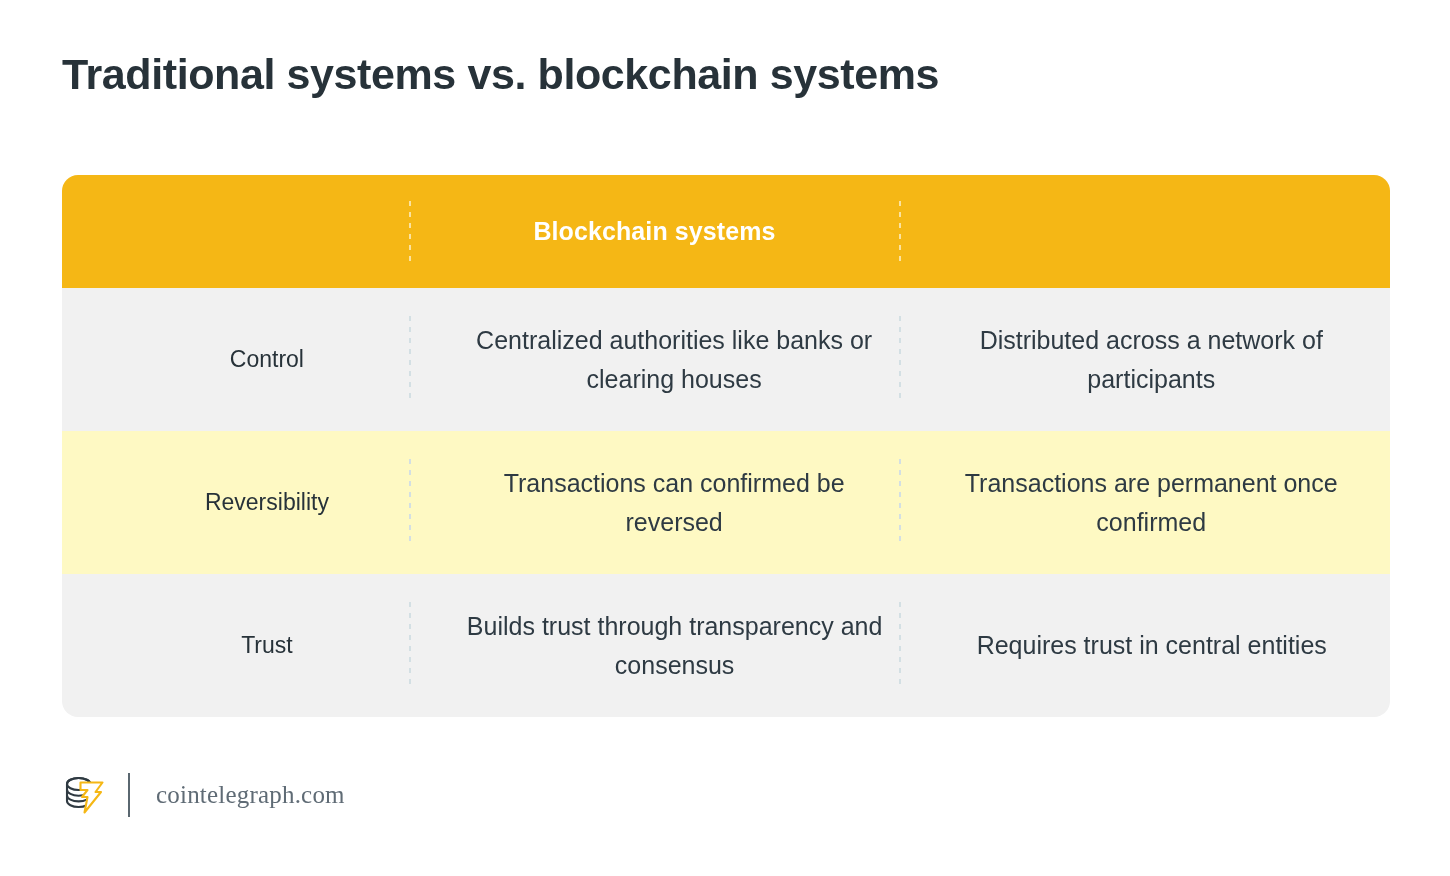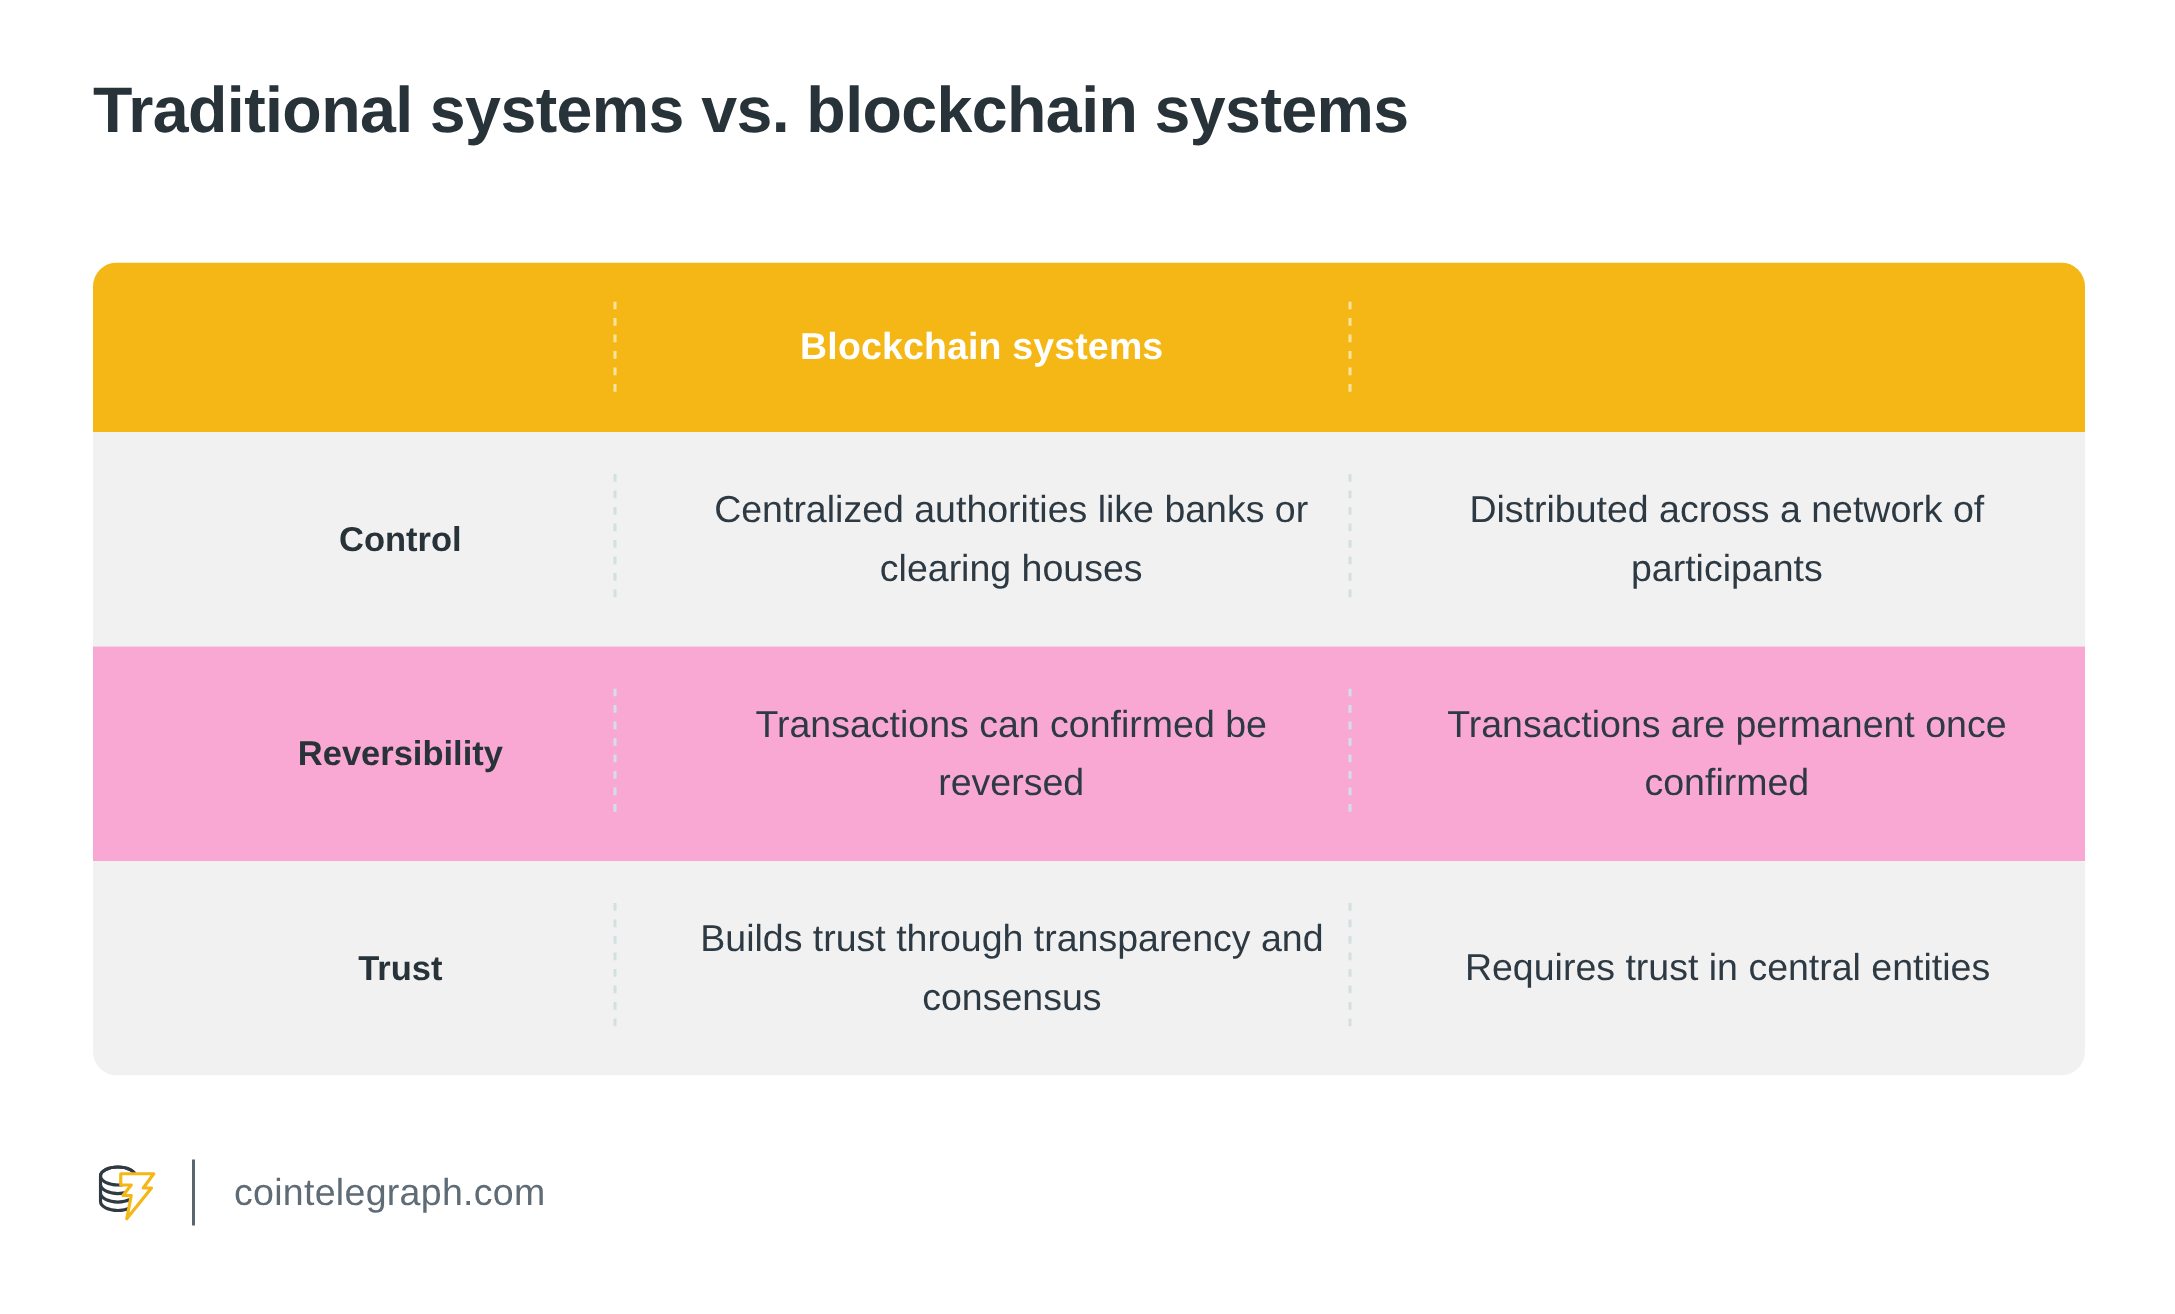--- a/index.html
+++ b/index.html
@@ -45,21 +45,21 @@
   .row {
     display: flex;
     position: relative;
     align-items: stretch;
   }
   .header-row {
     background: #F5B715;
     height: 113px;
   }
   .row-gray { background: #F1F1F1; }
-  .row-white { background: #f9a8d4; justify-content: center; }
+  .row-white { background: #fef9c3; justify-content: center; }
   .body-row { height: 143px; }
 
   .cell {
     display: flex;
     align-items: center;
     justify-content: center;
     text-align: center;
     box-sizing: border-box;
     padding: 0 18px;
   }
@@ -72,21 +72,21 @@
     color: #ffffff;
     font-size: 25px;
     font-weight: bold;
     letter-spacing: 0.1px;
   }
 
   
   .body-row .col-label {
     color: #273239;
     font-size: 23px;
-    font-weight: bold;
+    font-weight: normal;
     margin-left: 36px;
   }
   .body-row .col-mid,
   .body-row .col-right {
     color: #2E3A43;
     font-size: 25px;
     font-weight: normal;
     line-height: 1.55;
   }
 
@@ -114,20 +114,21 @@
   }
 
   
   .footer {
     position: absolute;
     left: 62px;
     top: 768px;
     display: flex;
     align-items: center;
     height: 54px;
+    font-family: Liberation Serif, serif;
   }
   .logo-mark {
     width: 48px;
     height: 48px;
     display: block;
   }
   .footer-divider {
     width: 2px;
     height: 44px;
     background: #5A6770;

